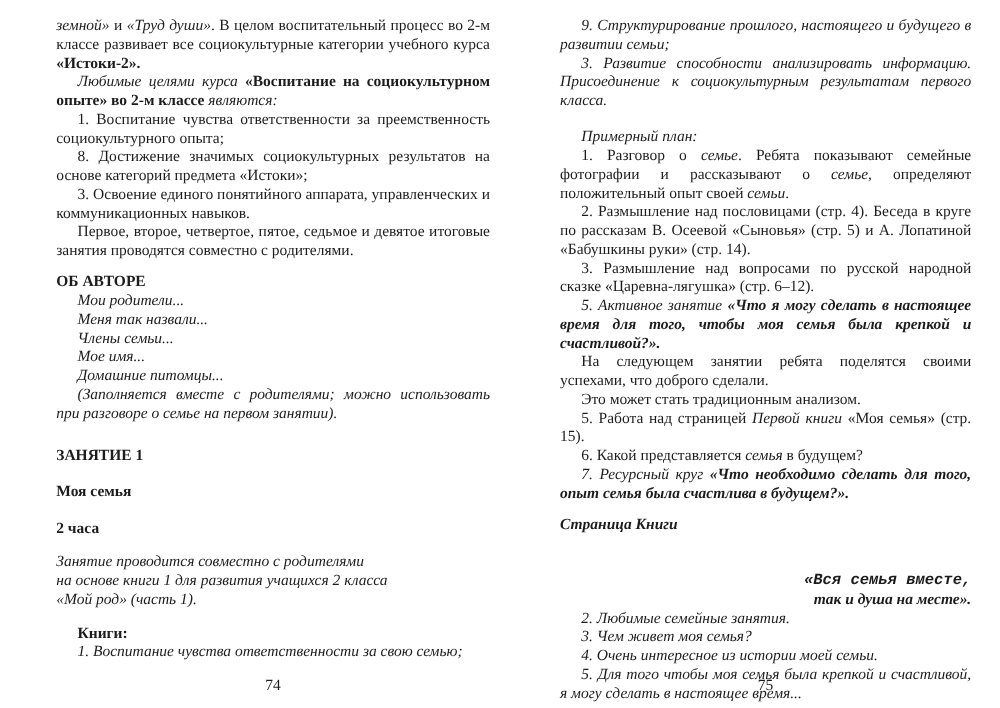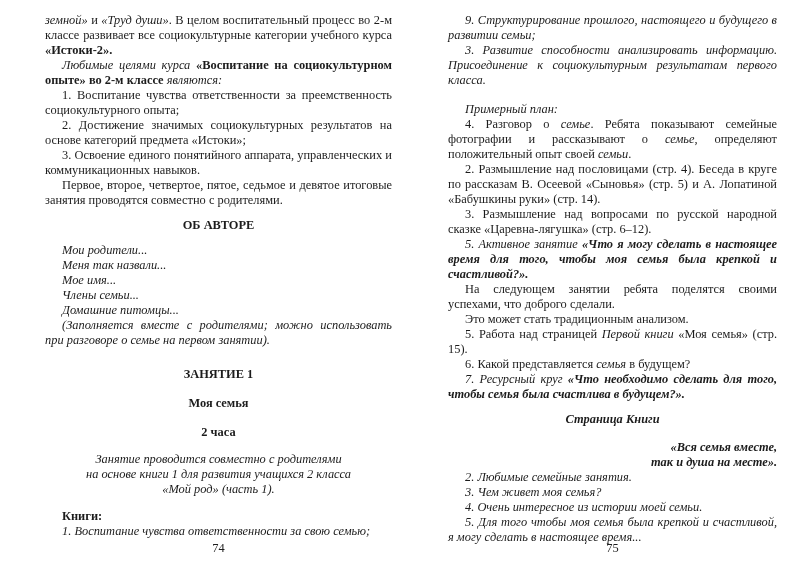--- a/index.html
+++ b/index.html
@@ -14,21 +14,21 @@
     line-height: 15px;
     color: #1c1c1c;
   }
   .page { position: absolute; top: 13px; height: 545px; }
   .page.left  { left: 45px;  width: 347px; }
   .page.right { left: 448px; width: 329px; }
   .col { position: relative; width: 100%; }
   p.blk { margin: 0; padding: 0; hyphens: manual; }
   .j  { text-align: justify; text-indent: 17px; }
   .jn { text-align: justify; text-indent: 0; }
-  .c  { text-align: center; }
+  .c  { }
   .r  { text-align: right; }
   span.i  { font-style: italic; }
   span.b  { font-weight: 700; }
   span.bi { font-weight: 700; font-style: italic; }
   .pagenum {
     position: absolute;
     top: 528px;
     left: 0;
     width: 100%;
     text-align: center;
@@ -37,58 +37,58 @@
 </head>
 <body>
 
 <div class="sheet">
 
   <section class="page left">
     <div class="col">
         <p class="blk jn"><span class="i">земной»</span><span> и </span><span class="i">«Труд души»</span><span>. В целом воспитательный процесс во 2-м классе развивает все социокультурные категории учебного курса </span><span class="b">«Истоки-2».</span></p>
         <p class="blk j"><span class="i">Любимые целями курса </span><span class="b">«Воспитание на социокультурном опыте» во 2-м классе </span><span class="i">являются:</span></p>
         <p class="blk j"><span>1. Воспитание чувства ответственности за преемственность социокультурного опыта;</span></p>
-        <p class="blk j"><span>2. Достижение значимых социокультурных результатов на осно­ве категорий предмета «Истоки»;</span></p>
+        <p class="blk j"><span>8. Достижение значимых социокультурных результатов на осно­ве категорий предмета «Истоки»;</span></p>
         <p class="blk j"><span>3. Освоение единого понятийного аппарата, управленческих и коммуникационных навыков.</span></p>
         <p class="blk j"><span>Первое, второе, четвертое, пятое, седьмое и девятое итоговые занятия проводятся совместно с родителями.</span></p>
         <p class="blk c" style="margin-top: 10px;"><span class="b">ОБ АВТОРЕ</span></p>
-        <p class="blk j" style="margin-top: 10px;"><span class="i">Мои родители...</span></p>
+        <p class="blk j" style=""><span class="i">Мои родители...</span></p>
         <p class="blk j"><span class="i">Меня так назвали...</span></p>
+        <p class="blk j"><span class="i">Члены семьи...</span></p>
         <p class="blk j"><span class="i">Мое имя...</span></p>
-        <p class="blk j"><span class="i">Члены семьи...</span></p>
         <p class="blk j"><span class="i">Домашние питомцы...</span></p>
         <p class="blk j"><span class="i">(Заполняется вместе с родителями; можно использовать при разговоре о семье на первом занятии).</span></p>
         <p class="blk c" style="margin-top: 19px;"><span class="b">ЗАНЯТИЕ 1</span></p>
         <p class="blk c" style="margin-top: 14px;"><span class="b">Моя семья</span></p>
         <p class="blk c" style="margin-top: 14px;"><span class="b">2 часа</span></p>
         <p class="blk c" style="margin-top: 12px;"><span class="i">Занятие проводится совместно с родителями</span></p>
         <p class="blk c"><span class="i">на основе книги 1 для развития учащихся 2 класса</span></p>
         <p class="blk c"><span class="i">«Мой род» (часть 1).</span></p>
         <p class="blk j" style="margin-top: 12px;"><span class="b">Книги:</span></p>
         <p class="blk j"><span class="i">1. Воспитание чувства ответственности за свою семью;</span></p>
       </div>
     <div class="pagenum">74</div>
   </section>
 
   <section class="page right">
     <div class="col">
         <p class="blk j"><span class="i">9. Структурирование прошлого, настоящего и будущего в раз­витии семьи;</span></p>
         <p class="blk j"><span class="i">3. Развитие способности анализировать информацию. Присо­единение к социокультурным результатам первого класса.</span></p>
         <p class="blk j" style="margin-top: 14px;"><span class="i">Примерный план:</span></p>
-        <p class="blk j"><span>4. Разговор о </span><span class="i">семье</span><span>. Ребята показывают семейные фотографии и рассказывают о </span><span class="i">семье</span><span>, определяют положительный опыт своей </span><span class="i">семьи</span><span>.</span></p>
+        <p class="blk j"><span>1. Разговор о </span><span class="i">семье</span><span>. Ребята показывают семейные фотографии и рассказывают о </span><span class="i">семье</span><span>, определяют положительный опыт своей </span><span class="i">семьи</span><span>.</span></p>
         <p class="blk j"><span>2. Размышление над пословицами (стр. 4). Беседа в круге по рассказам В. Осеевой «Сыновья» (стр. 5) и А. Лопатиной «Бабуш­кины руки» (стр. 14).</span></p>
         <p class="blk j"><span>3. Размышление над вопросами по русской народной сказке «Царевна-лягушка» (стр. 6–12).</span></p>
         <p class="blk j"><span class="i">5. Активное занятие </span><span class="bi">«Что я могу сделать в настоящее время для того, чтобы моя семья была крепкой и счастливой?».</span></p>
         <p class="blk j"><span>На следующем занятии ребята поделятся своими успехами, что доброго сделали.</span></p>
         <p class="blk j"><span>Это может стать традиционным анализом.</span></p>
         <p class="blk j"><span>5. Работа над страницей </span><span class="i">Первой книги</span><span> «Моя семья» (стр. 15).</span></p>
         <p class="blk j"><span>6. Какой представляется </span><span class="i">семья</span><span> в будущем?</span></p>
-        <p class="blk j"><span class="i">7. Ресурсный круг </span><span class="bi">«Что необходимо сделать для того, чтобы семья была счастлива в будущем?».</span></p>
+        <p class="blk j"><span class="i">7. Ресурсный круг </span><span class="bi">«Что необходимо сделать для того, опыт семья была счастлива в будущем?».</span></p>
         <p class="blk c" style="margin-top: 10px; font-weight: bold;"><span class="i">Страница Книги</span></p>
-        <p class="blk r" style="margin-top: 13px;"><span class="bi">«Вся семья вместе,</span></p>
+        <p class="blk r" style="margin-top: 30px; font-family: Liberation Mono, monospace;"><span class="bi">«Вся семья вместе,</span></p>
         <p class="blk r"><span class="bi">так и душа на месте».</span></p>
         <p class="blk j"><span class="i">2. Любимые семейные занятия.</span></p>
         <p class="blk j"><span class="i">3. Чем живет моя семья?</span></p>
         <p class="blk j"><span class="i">4. Очень интересное из истории моей семьи.</span></p>
         <p class="blk j"><span class="i">5. Для того чтобы моя семья была крепкой и счастливой, я могу сделать в настоящее время...</span></p>
       </div>
     <div class="pagenum">75</div>
   </section>
 
 </div>

